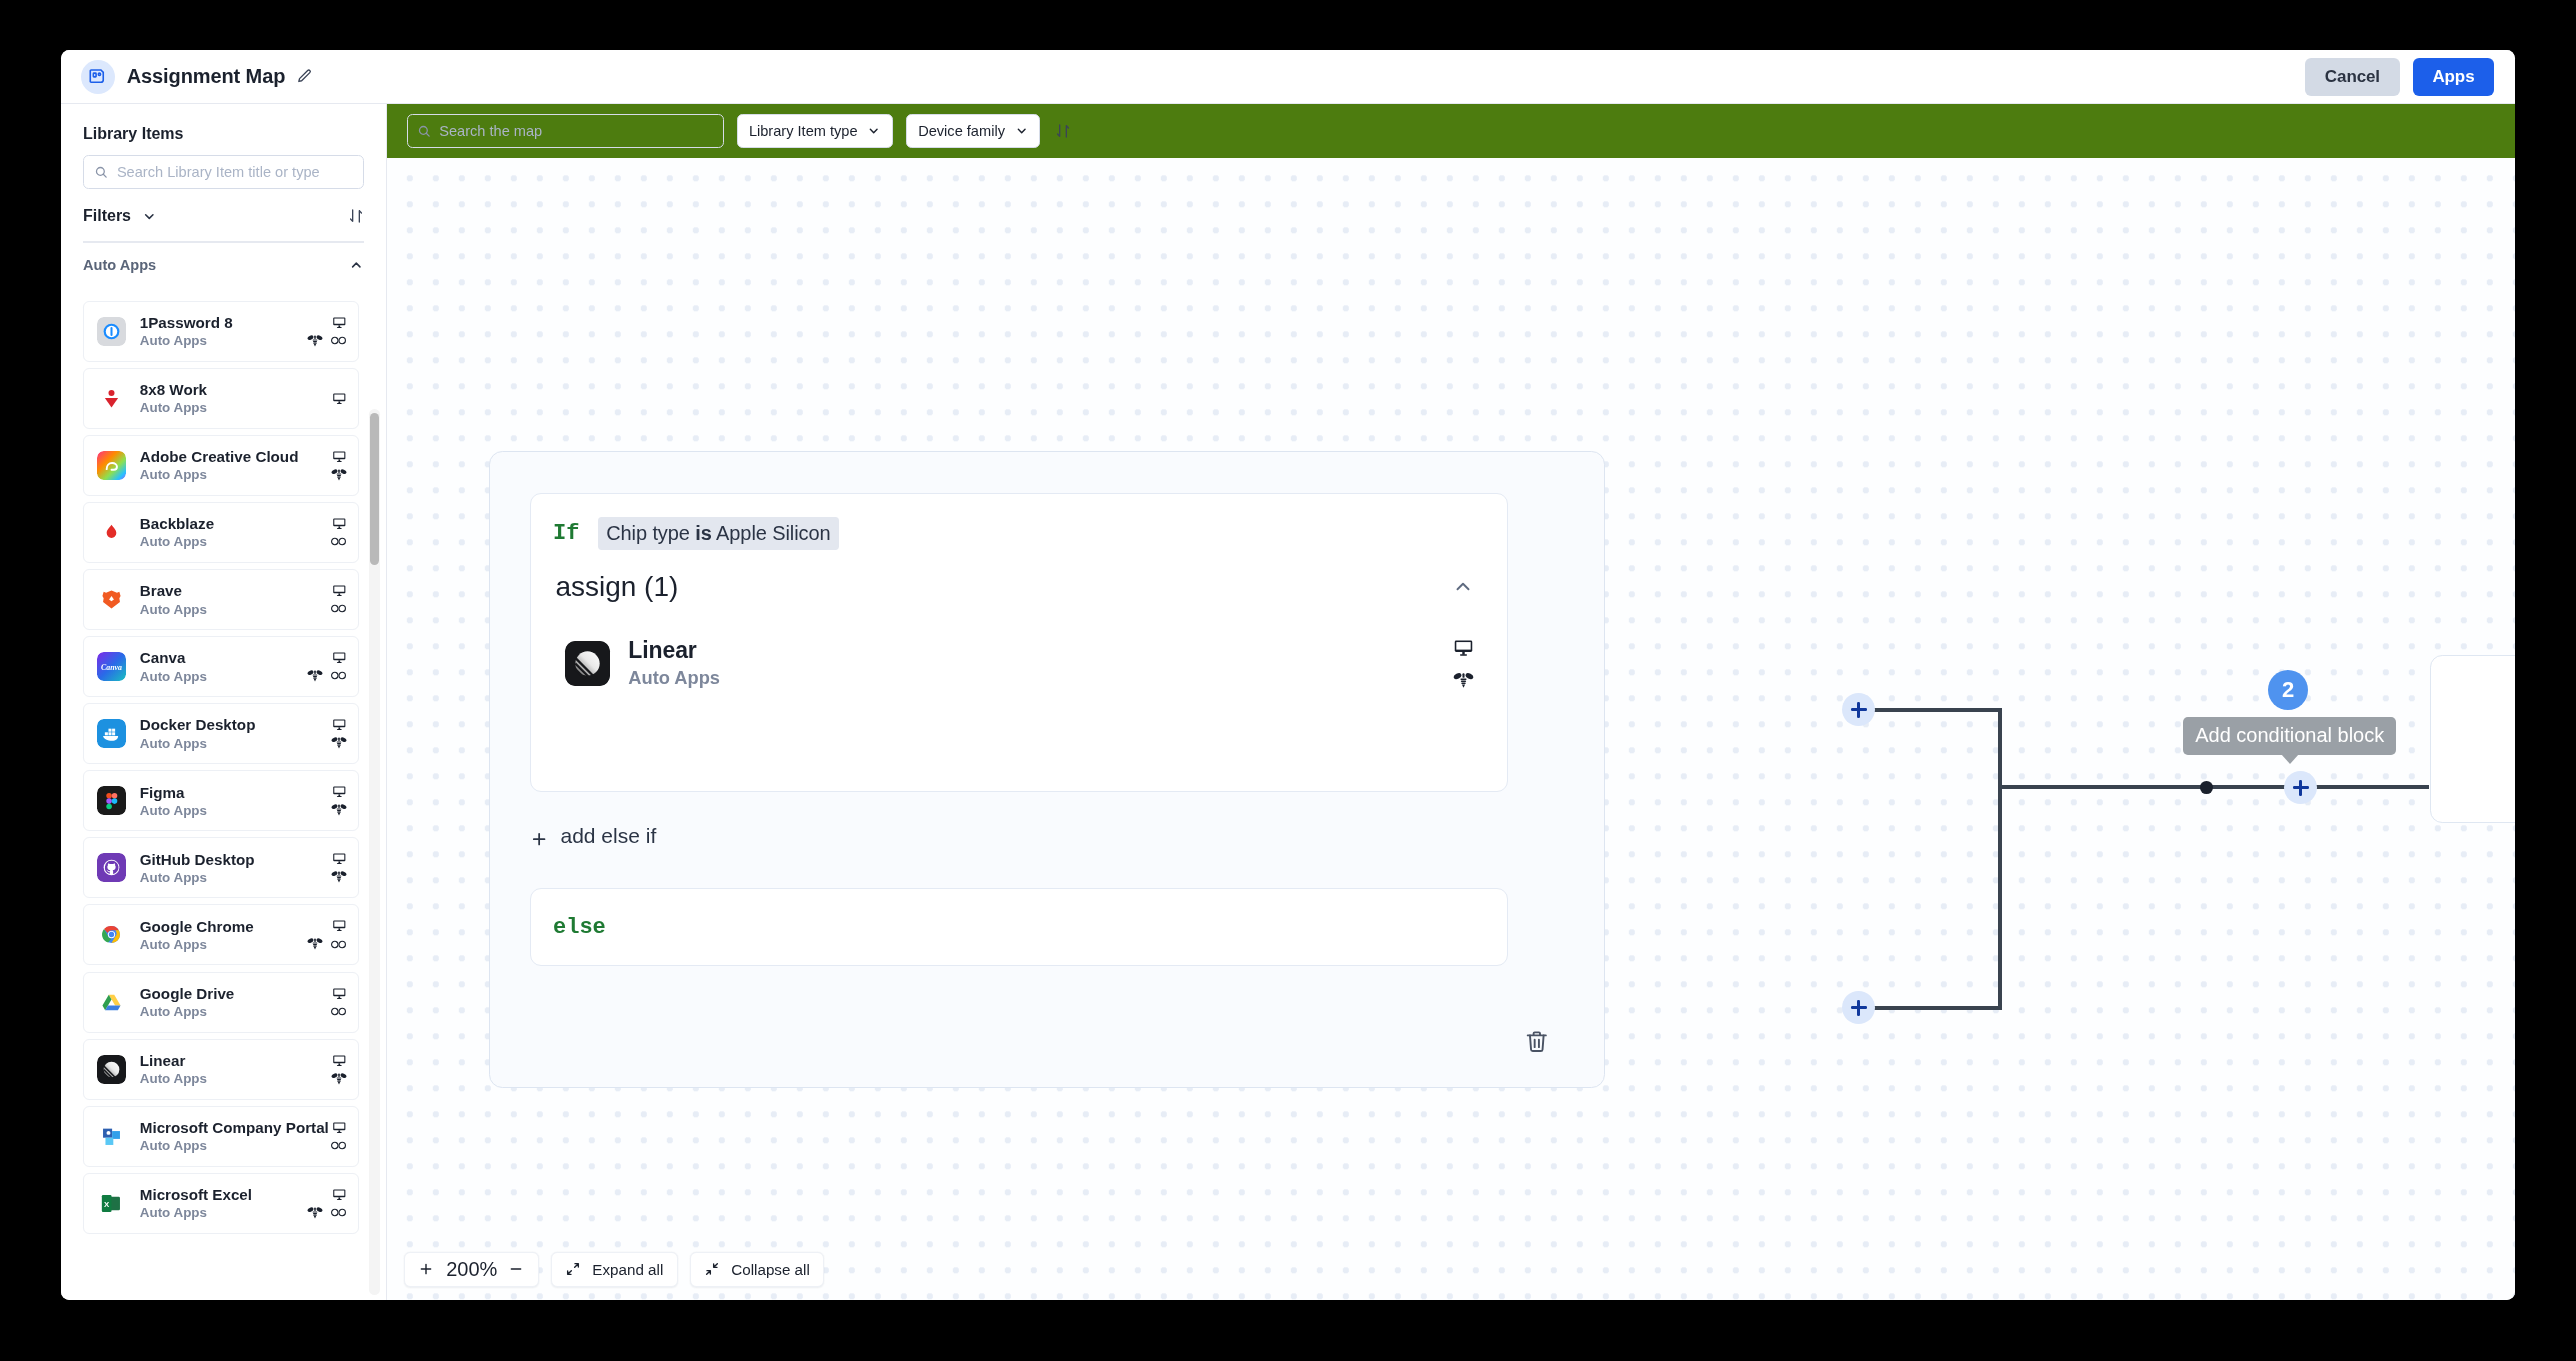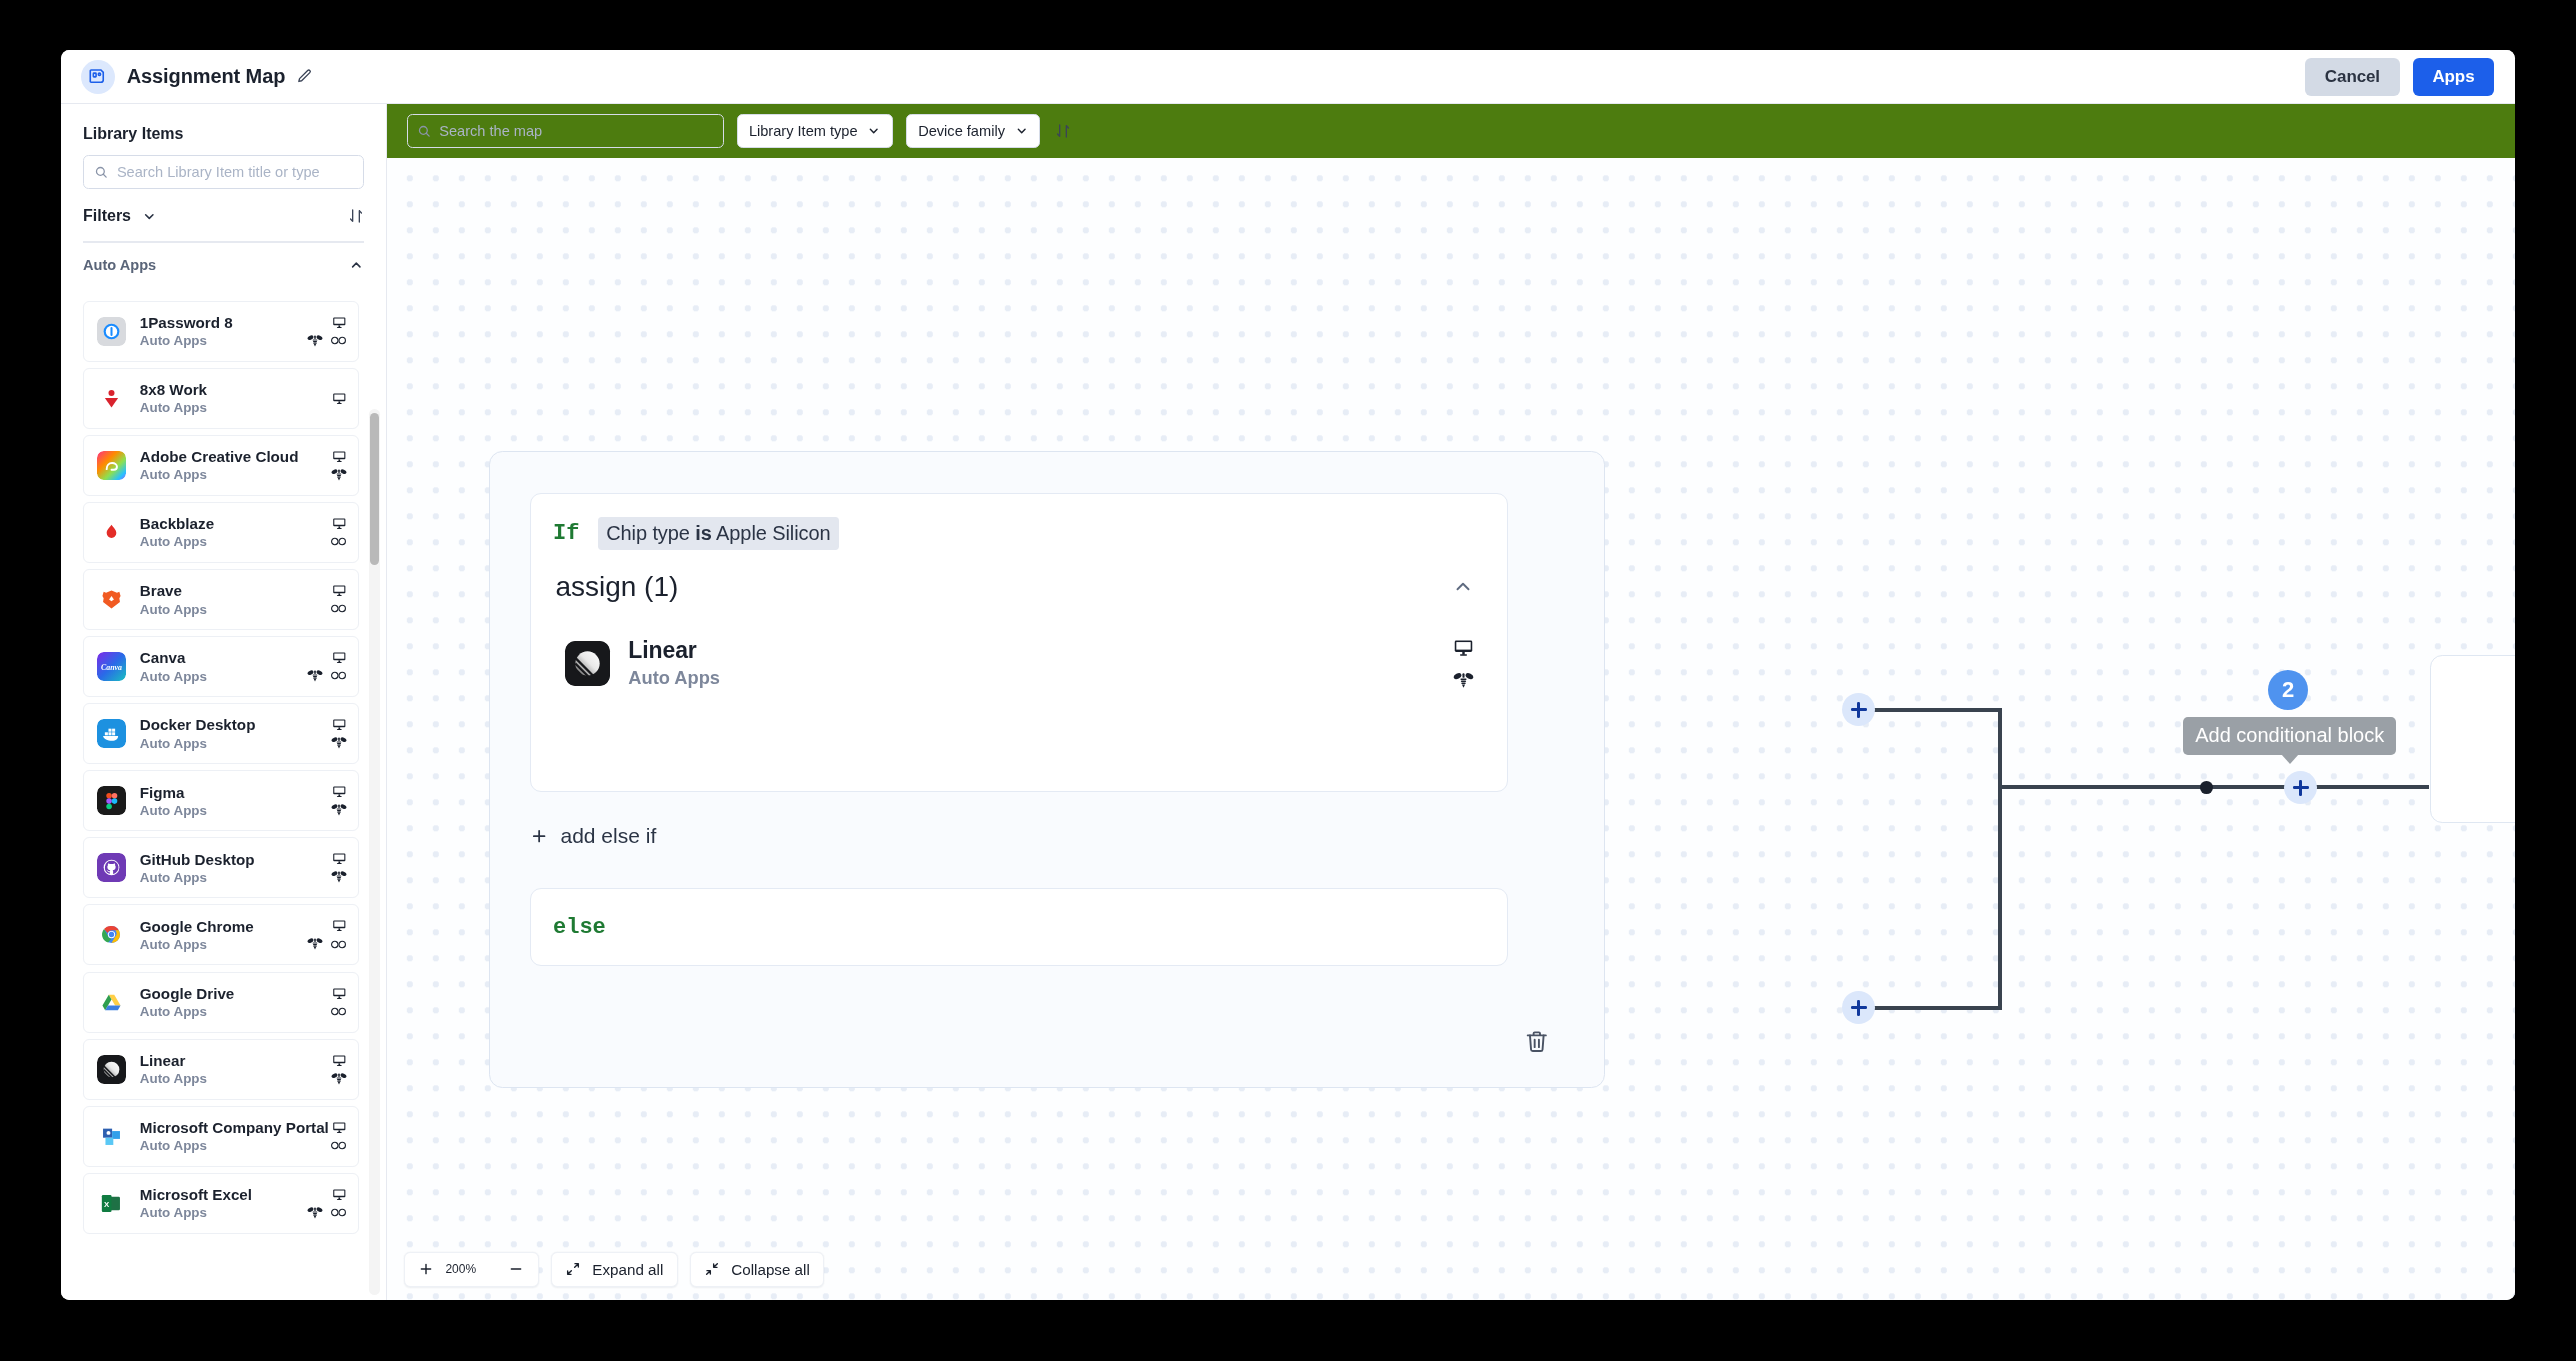--- a/index.html
+++ b/index.html
@@ -217,21 +217,21 @@
     width: 45px; height: 45px; flex: 0 0 45px; border-radius: 10.4px;
     background: #17181b; position: relative; overflow: hidden;
   }
   #assigned-text { margin-left: 18.3px; flex: 1 1 auto; }
   #assigned-title { font-size: 23px; font-weight: 700; color: #1b212d; letter-spacing: -0.1px; }
   #assigned-sub { font-size: 18.3px; color: #7d879b; font-weight: 700; margin-top: 3px; }
   #assigned-badges { display: flex; flex-direction: column; align-items: center; gap: 13.4px; }
 
   #add-else-if {
     position: absolute; left: 40px; top: 372px;
-    display: flex; align-items: center; gap: 12.2px; cursor: pointer;
+    display: flex; align-items: flex-end; gap: 12.2px; cursor: pointer;
   }
   #add-else-if-label { font-size: 21px; color: #2b3445; }
 
   #else-branch {
     position: absolute; left: 40px; top: 436px;
     width: 978px; height: 78px;
     background: #ffffff; border: 1.2px solid #e4eaf4; border-radius: 11px;
     display: flex; align-items: center; padding-left: 22px;
   }
   #else-keyword {
@@ -309,21 +309,21 @@
     position: absolute; left: 17px; bottom: 13.4px;
     display: flex; align-items: center; gap: 12.2px; z-index: 8;
   }
   .btm-btn {
     height: 35px; background: #ffffff; border: 1.2px solid #eef1f6;
     border-radius: 6.1px; display: flex; align-items: center; gap: 11px;
     padding: 0 13.4px; cursor: pointer; font-size: 15.2px; color: #1b212d;
     box-shadow: 0 0.6px 1.8px rgba(20,30,60,0.07);
   }
   .btm-icon-btn { cursor: pointer; display: flex; align-items: center; }
-  #zoom-level { font-size: 12px; color: #1b212d; min-width: 52px; text-align: left; }
+  #zoom-level { font-size: 20px; color: #1b212d; min-width: 52px; text-align: right; }
 </style>
 </head>
 <body>
 
 <div id="app-window">
 
   <div id="topbar">
     <div id="brand-badge">
       <svg width="18.3" height="18.3" viewBox="0 0 24 24" fill="none" stroke="#1c5fea" stroke-width="2.1">
         <path d="M4 4h13l3 3v10a3 3 0 0 1-3 3H4a1 1 0 0 1-1-1V5a1 1 0 0 1 1-1z"></path>

